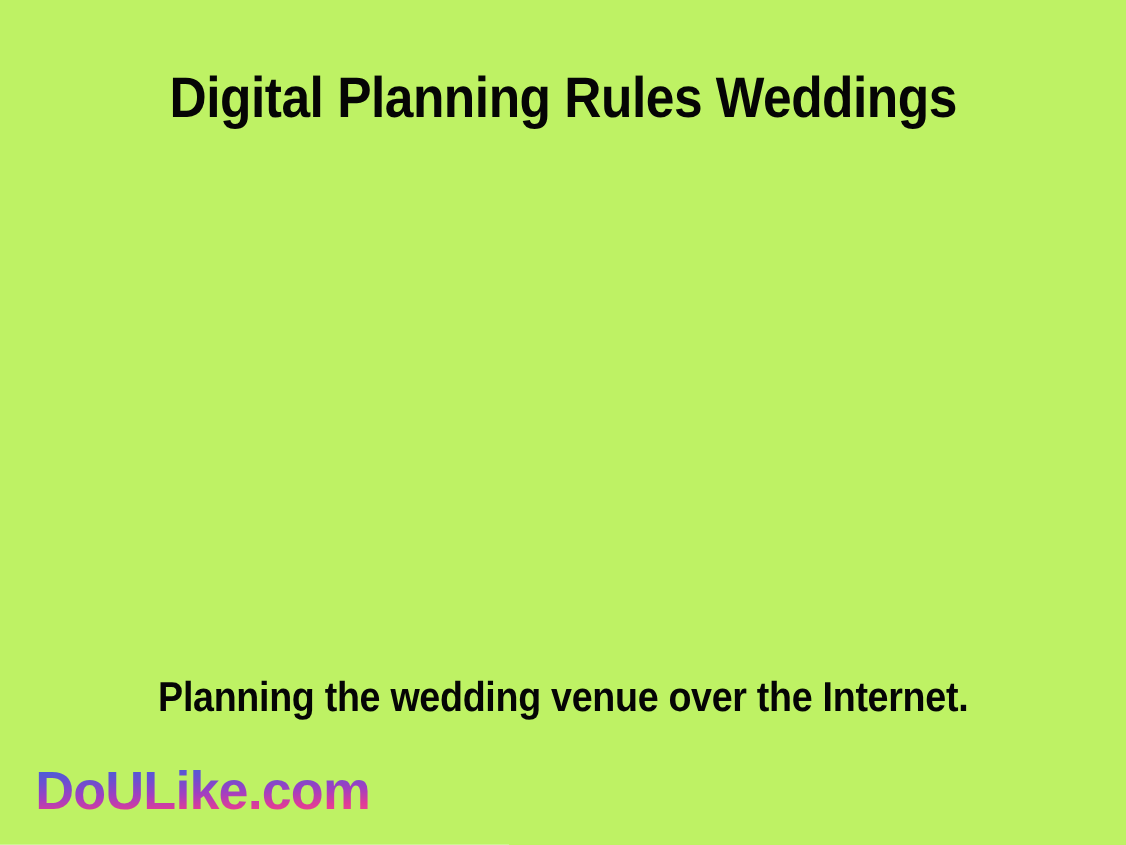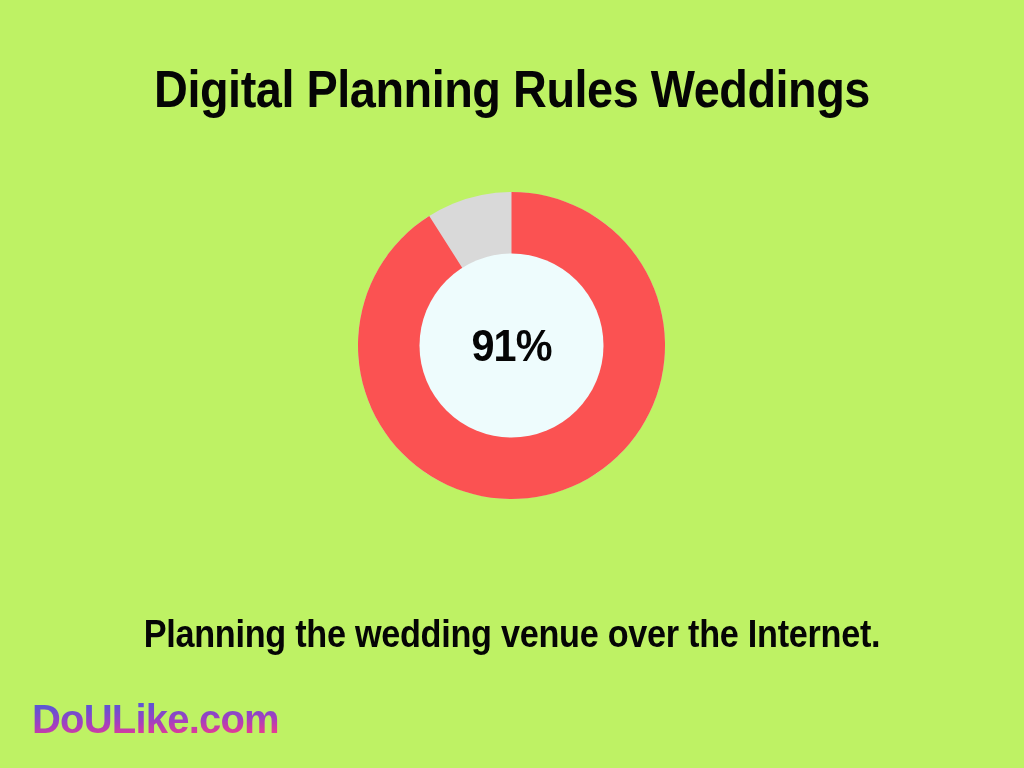--- a/index.html
+++ b/index.html
@@ -91,48 +91,37 @@
     transform-origin: 512px 50%;
     white-space: nowrap;
   }
 
   
   .brand {
     position: absolute;
     left: 32px;
     top: 697px;
     font-family: "Liberation Sans", "DejaVu Sans", sans-serif;
-    font-size: 40px;
+    font-size: 49px;
     line-height: 44px;
     font-weight: 700;
     letter-spacing: -0.8px;
     background: linear-gradient(178deg, #3f63d8 0%, #6c4fd0 28%, #a33fc0 55%, #df3c97 80%, #ef4a8e 100%);
     -webkit-background-clip: text;
     background-clip: text;
     -webkit-text-fill-color: transparent;
     color: transparent;
     white-space: nowrap;
   }
 </style>
 </head>
 <body>
 
 <div id="infographic">
 
   <h1 class="title">Digital Planning Rules Weddings</h1>
 
-  <div class="chart-wrap">
-    <svg class="donut-svg" viewBox="0 0 307 307">
-
-      <circle cx="153.5" cy="153.5" r="153.5" fill="#d9d9d9"></circle>
-
-      <path fill="#fb5252" d="M 153.5 153.5 L 153.50 0.00 A 153.5 153.5 0 1 1 71.25 23.90 Z"></path>
-
-      <circle cx="153.5" cy="153.5" r="92" fill="#eefcfd"></circle>
-    </svg>
-    <div class="donut-center-label">91%</div>
-  </div>
 
   <p class="caption">Planning the wedding venue over the Internet.</p>
 
   <div class="brand">DoULike.com</div>
 
 </div>
 
 </body></html>

